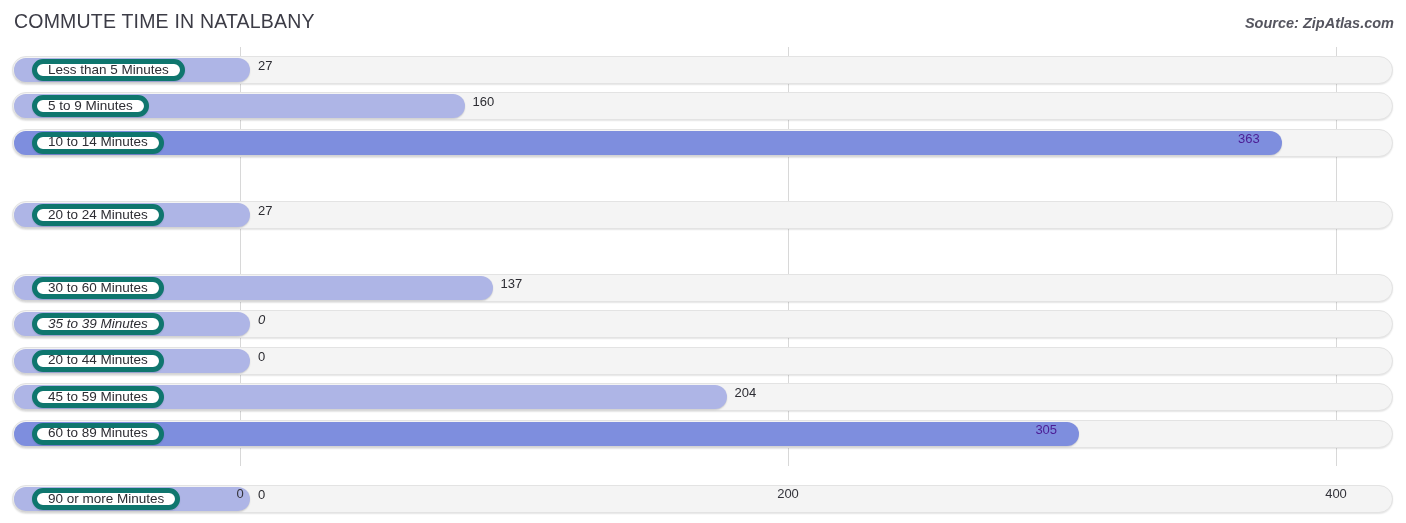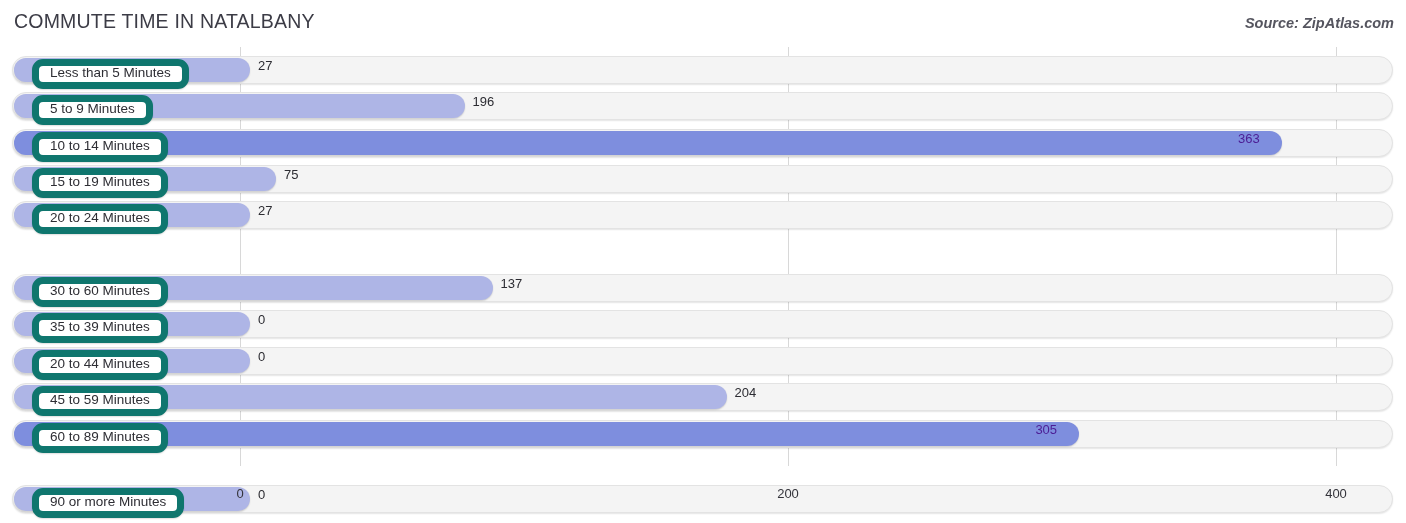--- a/index.html
+++ b/index.html
@@ -74,26 +74,26 @@
     height: 24px;
     border-radius: 12px;
     box-shadow: 0 1px 1.5px rgba(0,0,0,0.16);
   }
   .bar.light { background: #aeb5e6; }
   .bar.dark  { background: #7e8ede; }
 
   .cat-pill {
     position: absolute;
     left: 20px; top: 3px;
-    height: 30px;
+    height: 22px;
     background: #ffffff;
-    border: 7px solid #0f766e;
+    border: 5px solid #0f766e;
     border-radius: 11px;
     display: flex;
-    align-items: flex-start;
+    align-items: flex-end;
     padding: 0 11px 0 11px;
     box-shadow: 0 1px 1.5px rgba(0,0,0,0.13);
     white-space: nowrap;
   }
   .cat-label {
     font-size: 13.5px;
     color: #2e2e34;
     line-height: 1;
   }
 
@@ -144,55 +144,47 @@
           <span class="cat-label">Less than 5 Minutes</span>
         </div>
         <div class="val outside" style="left: 246px;">27</div>
       </div>
       <div class="row" style="top: 45.35px;">
         <div class="track"></div>
         <div class="bar light" style="width: 450.612px;"></div>
         <div class="cat-pill">
           <span class="cat-label">5 to 9 Minutes</span>
         </div>
-        <div class="val outside" style="left: 460.612px;">196</div>
+        <div class="val outside" style="left: 460.612px;">160</div>
       </div>
       <div class="row" style="top: 81.7px;">
         <div class="track"></div>
         <div class="bar dark" style="width: 1268px;"></div>
         <div class="cat-pill">
           <span class="cat-label">10 to 14 Minutes</span>
         </div>
         <div class="val inside" style="left: 1226px;">363</div>
       </div>
-      <div class="row" style="top: 118.05px;">
-        <div class="track"></div>
-        <div class="bar light" style="width: 261.983px;"></div>
-        <div class="cat-pill">
-          <span class="cat-label">15 to 19 Minutes</span>
-        </div>
-        <div class="val outside" style="left: 271.983px;">75</div>
-      </div>
       <div class="row" style="top: 154.4px;">
         <div class="track"></div>
         <div class="bar light" style="width: 236px;"></div>
         <div class="cat-pill">
           <span class="cat-label">20 to 24 Minutes</span>
         </div>
         <div class="val outside" style="left: 246px;">27</div>
       </div>
       <div class="row" style="top: 227.1px;">
         <div class="track"></div>
         <div class="bar light" style="width: 478.556px;"></div>
         <div class="cat-pill">
           <span class="cat-label">30 to 60 Minutes</span>
         </div>
         <div class="val outside" style="left: 488.556px;">137</div>
       </div>
-      <div class="row" style="top: 263.45px;">
+      <div class="row" style="top: 263.45px; font-style: italic;">
         <div class="track"></div>
         <div class="bar light" style="width: 236px;"></div>
         <div class="cat-pill">
           <span class="cat-label">35 to 39 Minutes</span>
         </div>
         <div class="val outside" style="left: 246px;">0</div>
       </div>
       <div class="row" style="top: 299.8px;">
         <div class="track"></div>
         <div class="bar light" style="width: 236px;"></div>

